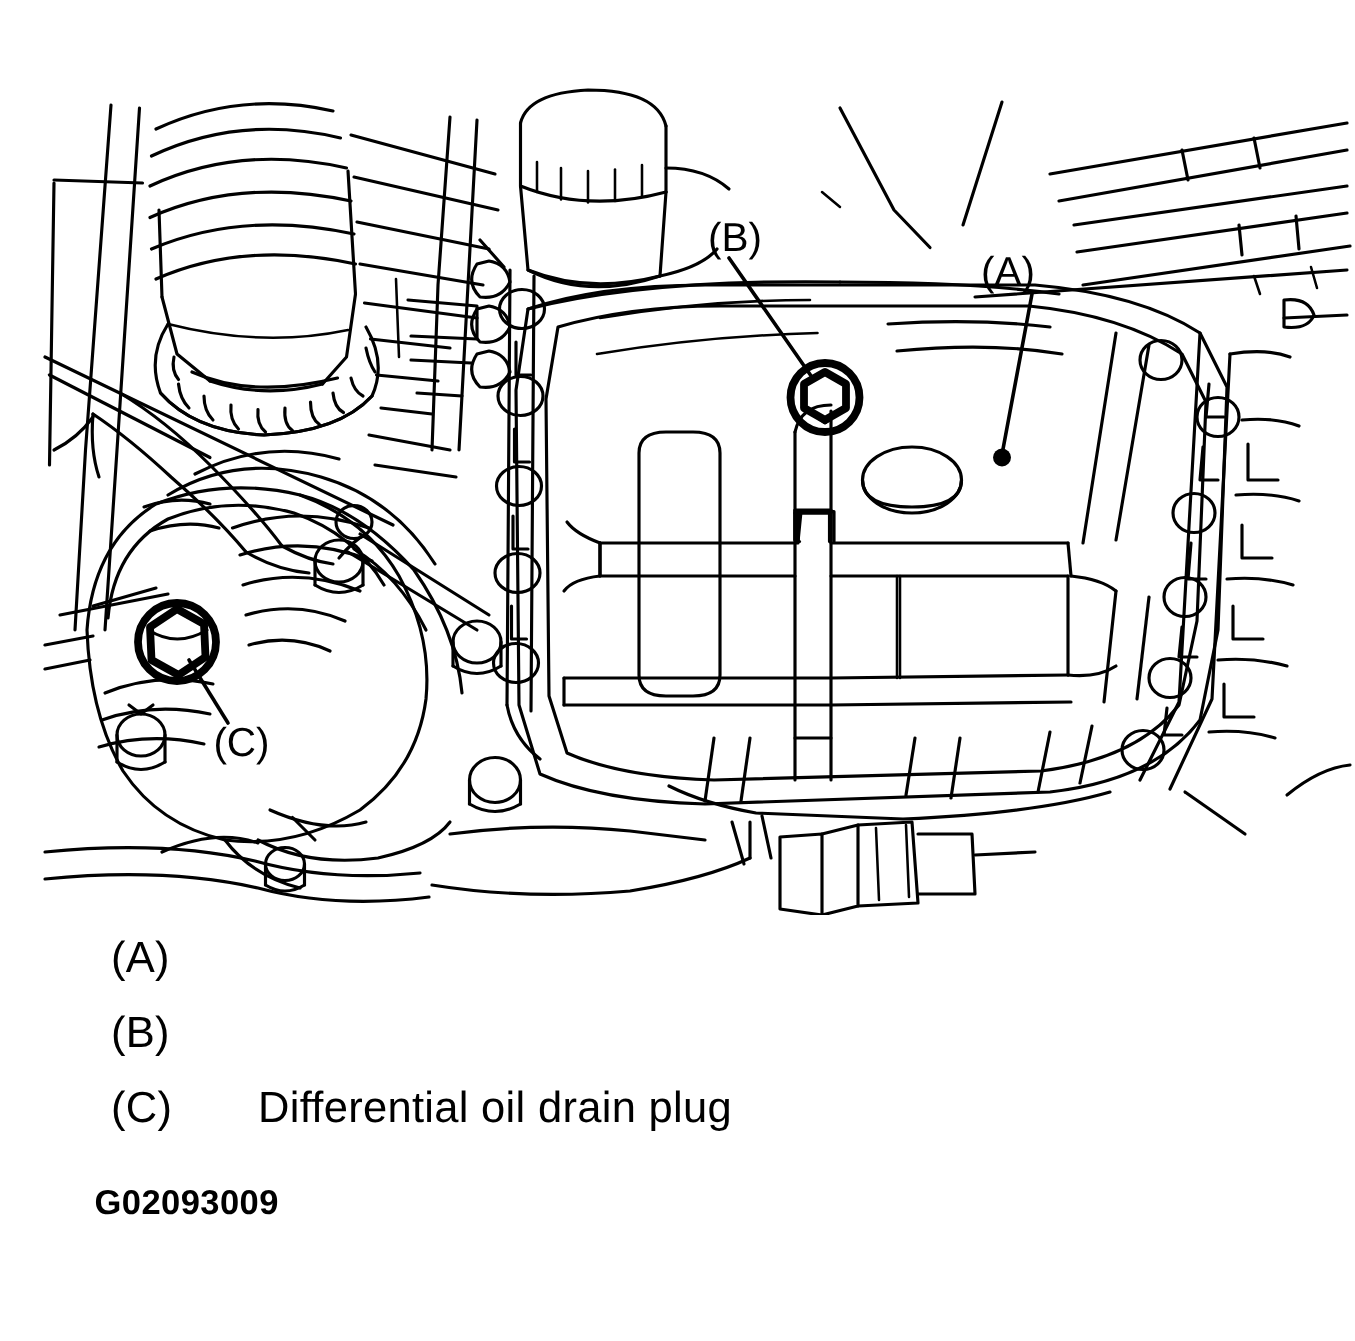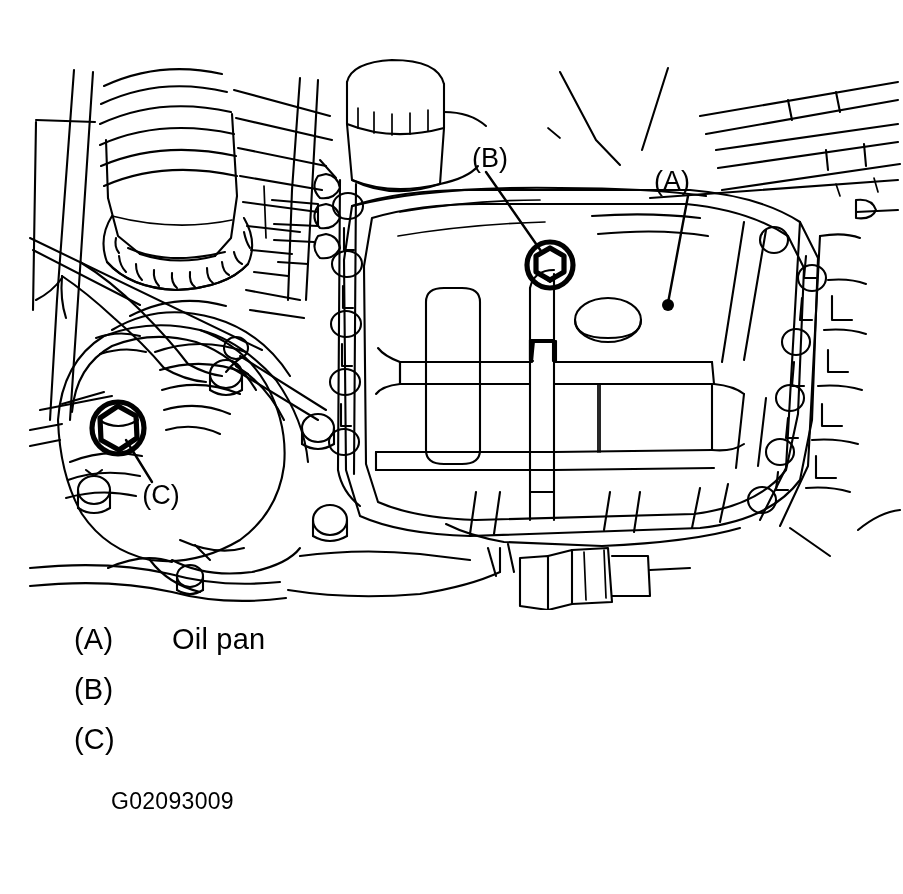--- a/index.html
+++ b/index.html
@@ -59,23 +59,22 @@
     font-size: 29px;
     line-height: 50px;
     letter-spacing: 0.2px;
     white-space: nowrap;
   }
   #figure-code {
     position: absolute;
     left: 63px;
     top: 788px;
     font-size: 23px;
-    font-weight: normal;
+    font-weight: bold;
     letter-spacing: 0.3px;
-    margin-left: 48px;
   }
   .ln { fill: none; stroke: #000000; stroke-width: 2.1; stroke-linecap: round; stroke-linejoin: round; }
   .ln-thin { fill: none; stroke: #000000; stroke-width: 1.7; stroke-linecap: round; stroke-linejoin: round; }
   .ln-thick { fill: none; stroke: #000000; stroke-width: 5.2; stroke-linecap: round; stroke-linejoin: round; }
   .ln-lead { fill: none; stroke: #000000; stroke-width: 2.4; stroke-linecap: round; }
   .dot { fill: #000000; }
 </style>
 </head>
 <body>
 
@@ -409,25 +408,25 @@
         <path class="ln-lead" d="M152 482 L126 440"></path>
         <text class="callout-text" x="161" y="504" text-anchor="middle">(C)</text>
       </g>
 
     </svg>
   </div>
 
   <div id="legend">
     <div class="legend-row">
       <span class="legend-key">(A)</span>
-      <span class="legend-label">Oil pan</span>
     </div>
     <div class="legend-row">
       <span class="legend-key">(B)</span>
     </div>
     <div class="legend-row">
       <span class="legend-key">(C)</span>
+      <span class="legend-label">Differential oil drain plug</span>
     </div>
   </div>
 
   <div id="figure-code">G02093009</div>
 
 </div>
 
 </body></html>

